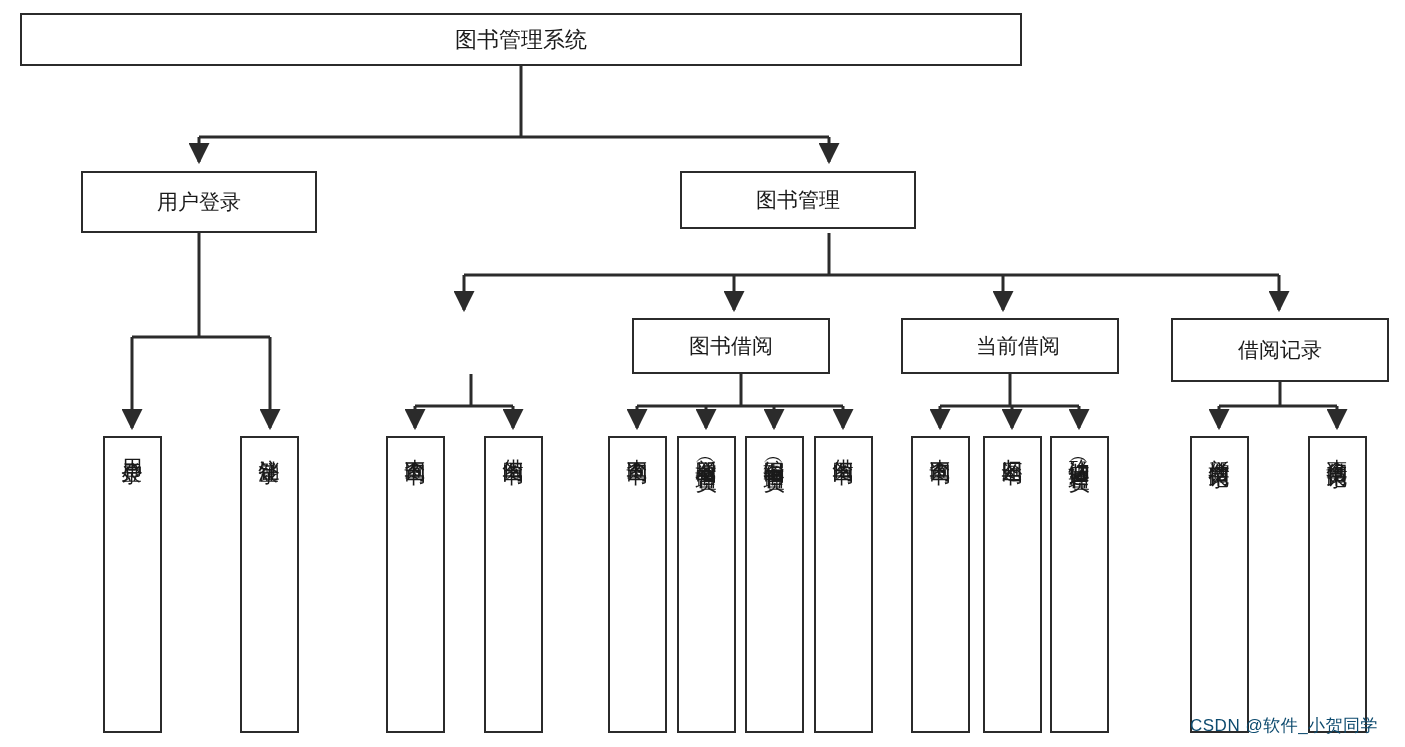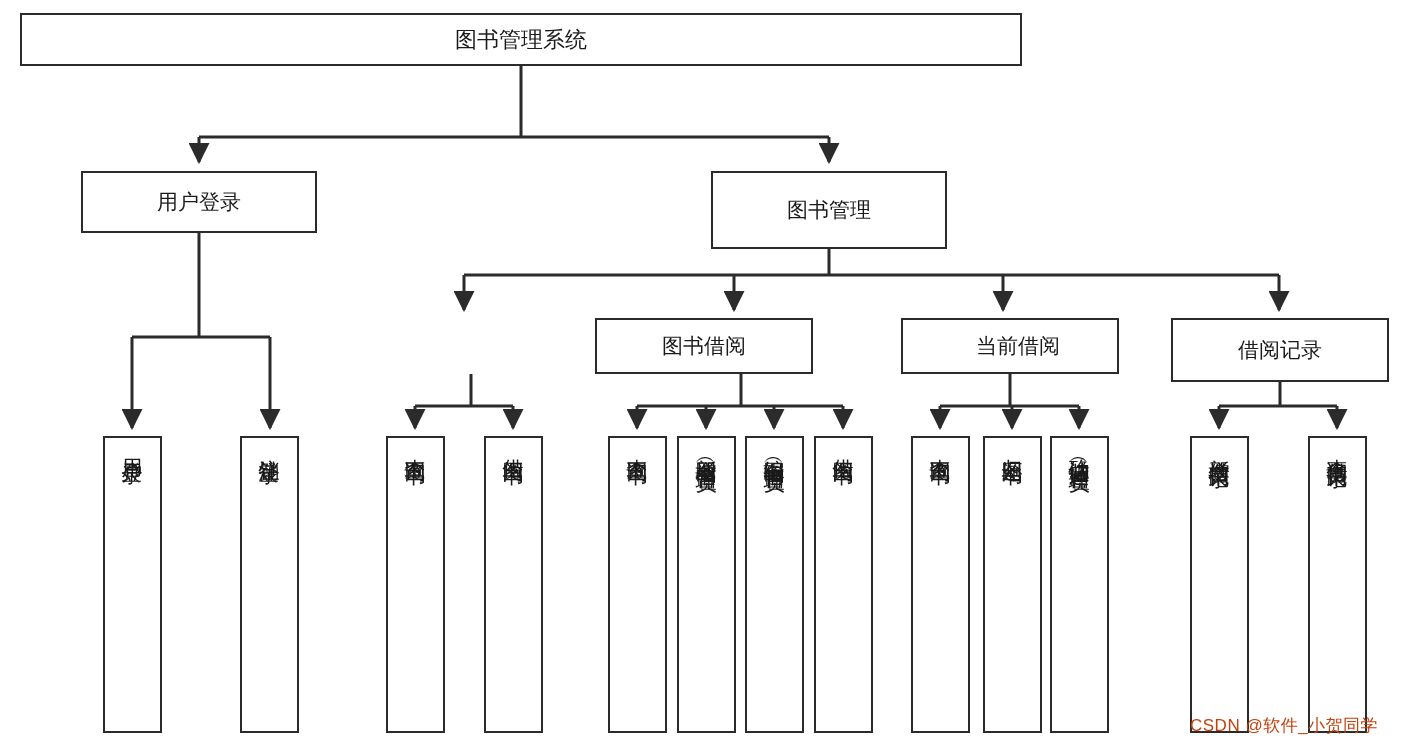--- a/index.html
+++ b/index.html
@@ -60,21 +60,21 @@
     font-size: 21px;
     letter-spacing: 2px;
     line-height: 1;
     white-space: nowrap;
   }
   .watermark {
     position: absolute;
     left: 1190px;
     top: 714px;
     font-size: 17px;
-    color: #c2410c;
+    color: #0c4a6e;
     letter-spacing: 0.5px;
     z-index: 3;
     white-space: nowrap;
   }
 </style>
 </head>
 <body>
 
 <div id="diagram">
 
@@ -130,25 +130,25 @@
     </g>
   </svg>
 
   <div class="node root horiz" style="left:20px; top:13px; width:1002px; height:53px;">
     <span class="label">图书管理系统</span>
   </div>
 
   <div class="node horiz" style="left:81px; top:171px; width:236px; height:62px;">
     <span class="label">用户登录</span>
   </div>
-  <div class="node horiz" style="left:711px; top:171px; width:236px; height:78px;">
+  <div class="node horiz" style="left:680px; top:171px; width:236px; height:58px;">
     <span class="label">图书管理</span>
   </div>
 
-  <div class="node horiz" style="left:595px; top:318px; width:218px; height:56px;">
+  <div class="node horiz" style="left:632px; top:318px; width:198px; height:56px;">
     <span class="label">图书借阅</span>
   </div>
   <div class="node horiz" style="left:901px; top:318px; width:218px; height:56px;padding-left:16px;">
     <span class="label">当前借阅</span>
   </div>
   <div class="node horiz" style="left:1171px; top:318px; width:218px; height:64px;">
     <span class="label">借阅记录</span>
   </div>
 
   <div class="node vert" style="left:103px; top:436px; width:59px; height:297px;">

